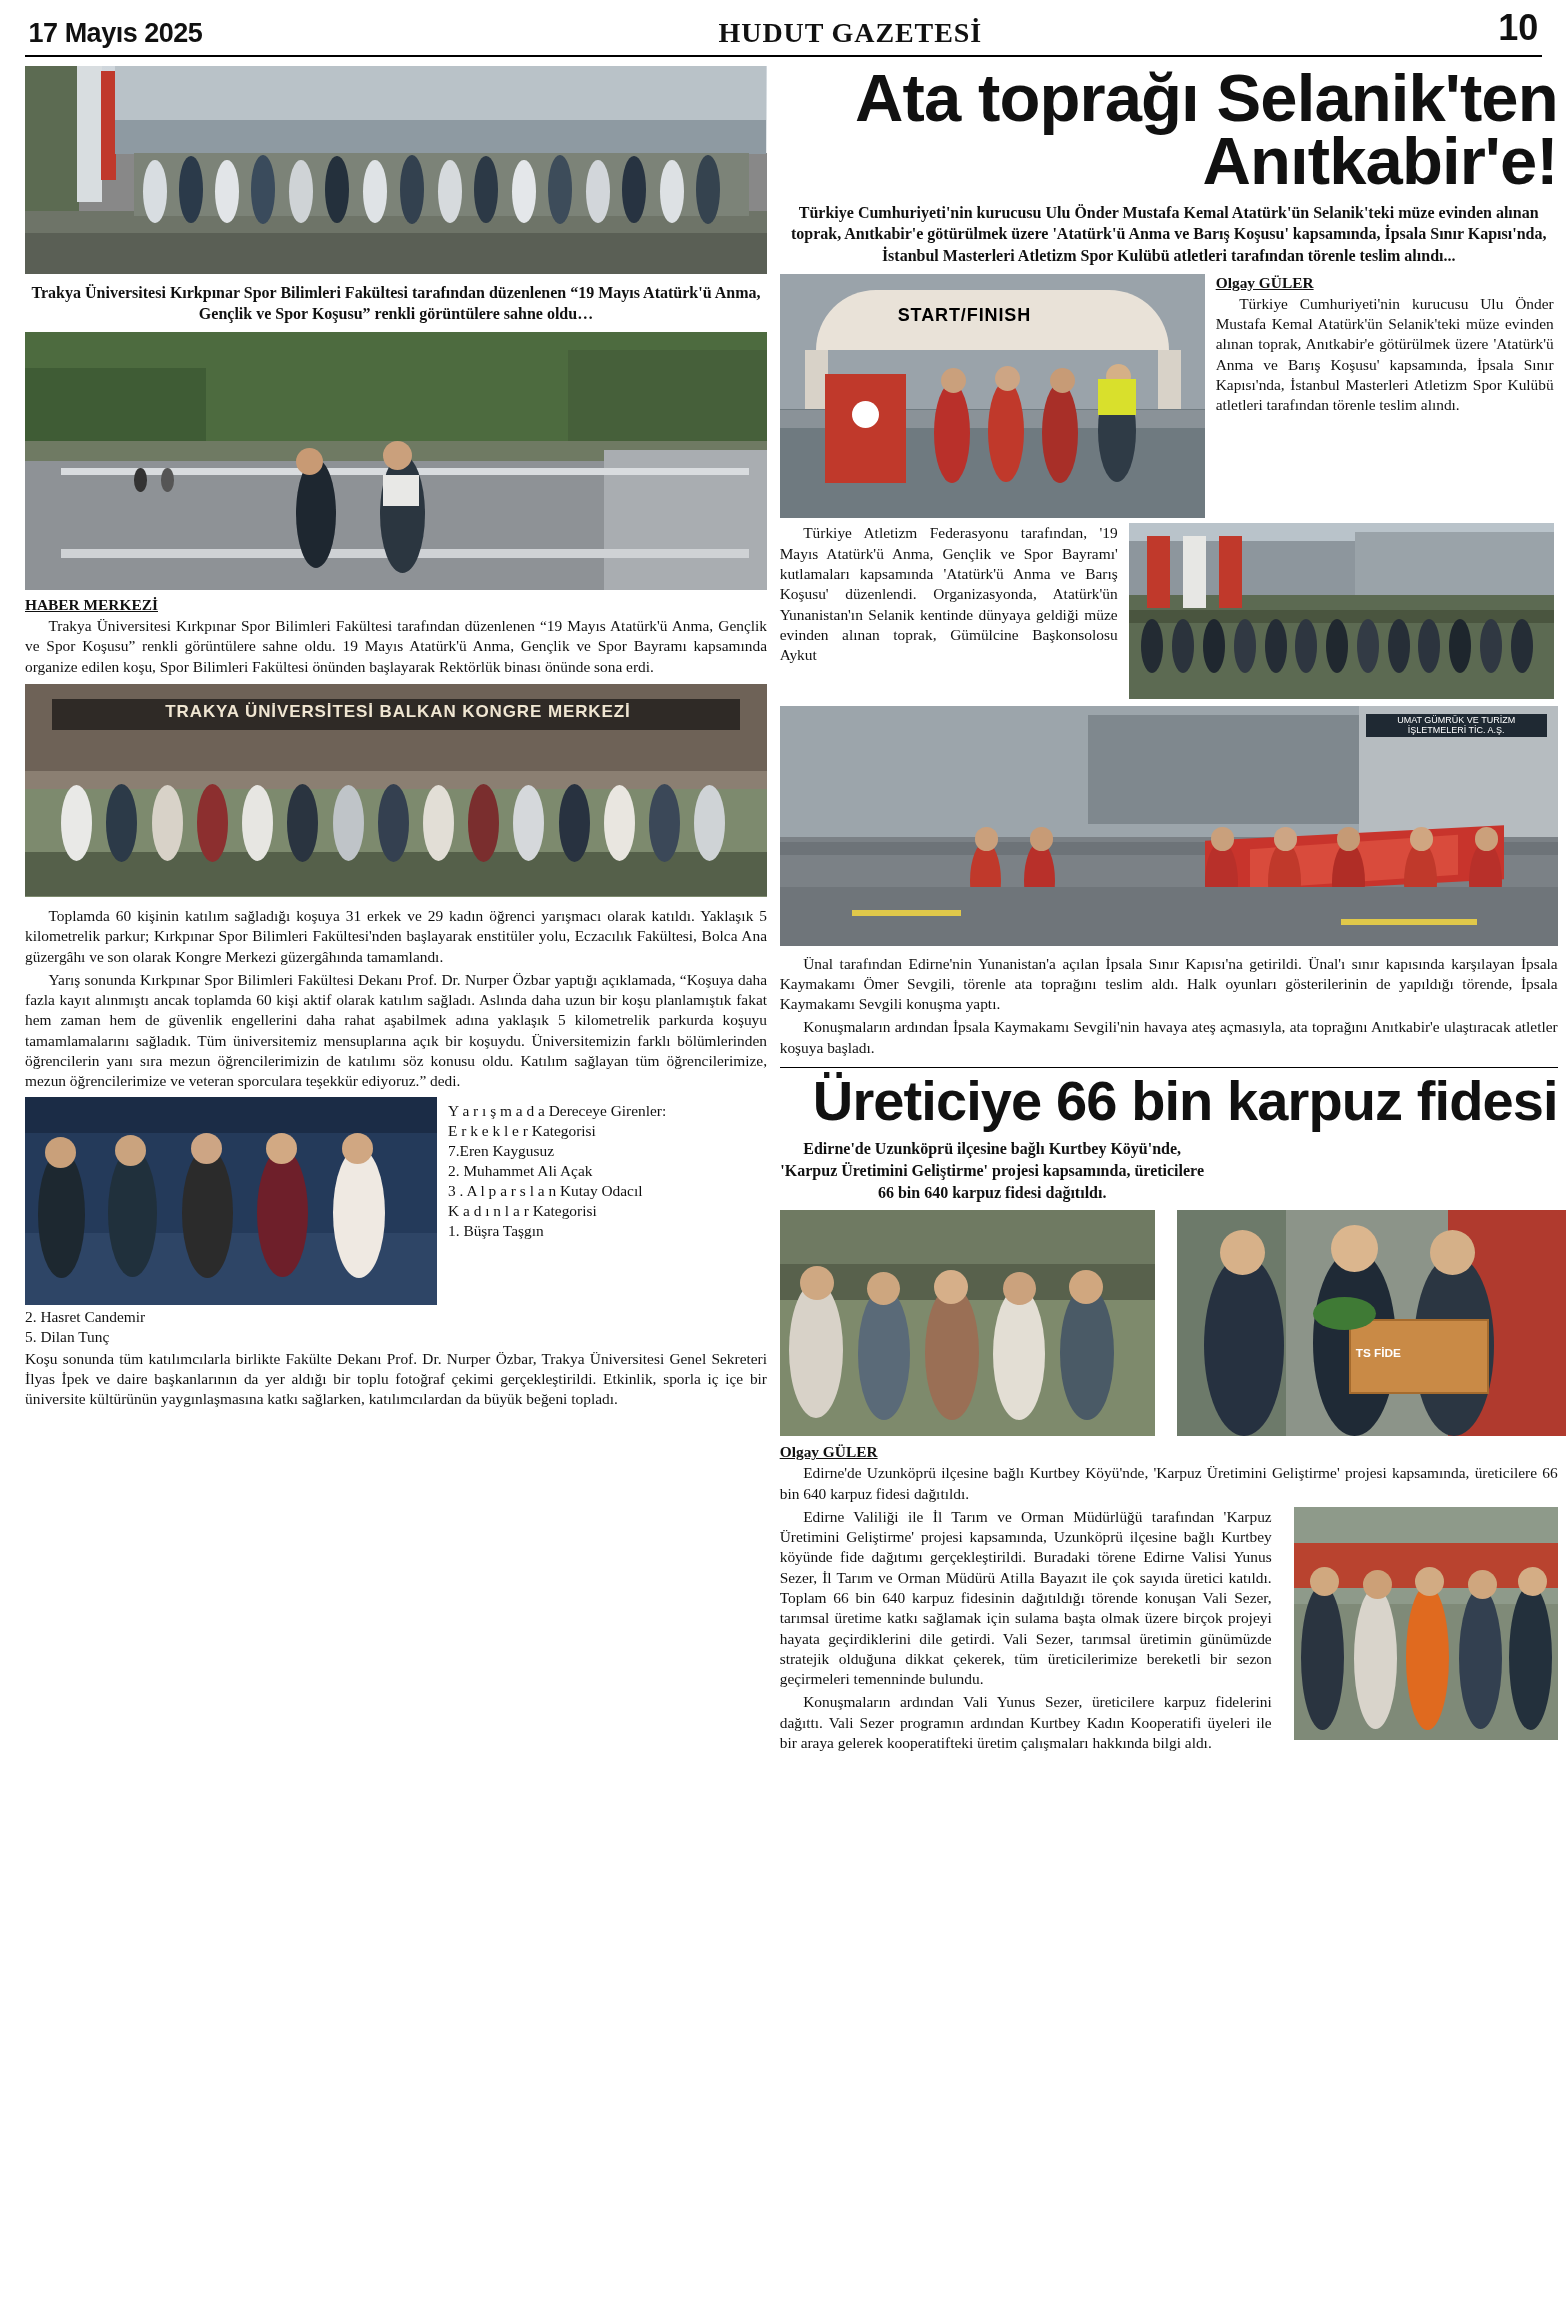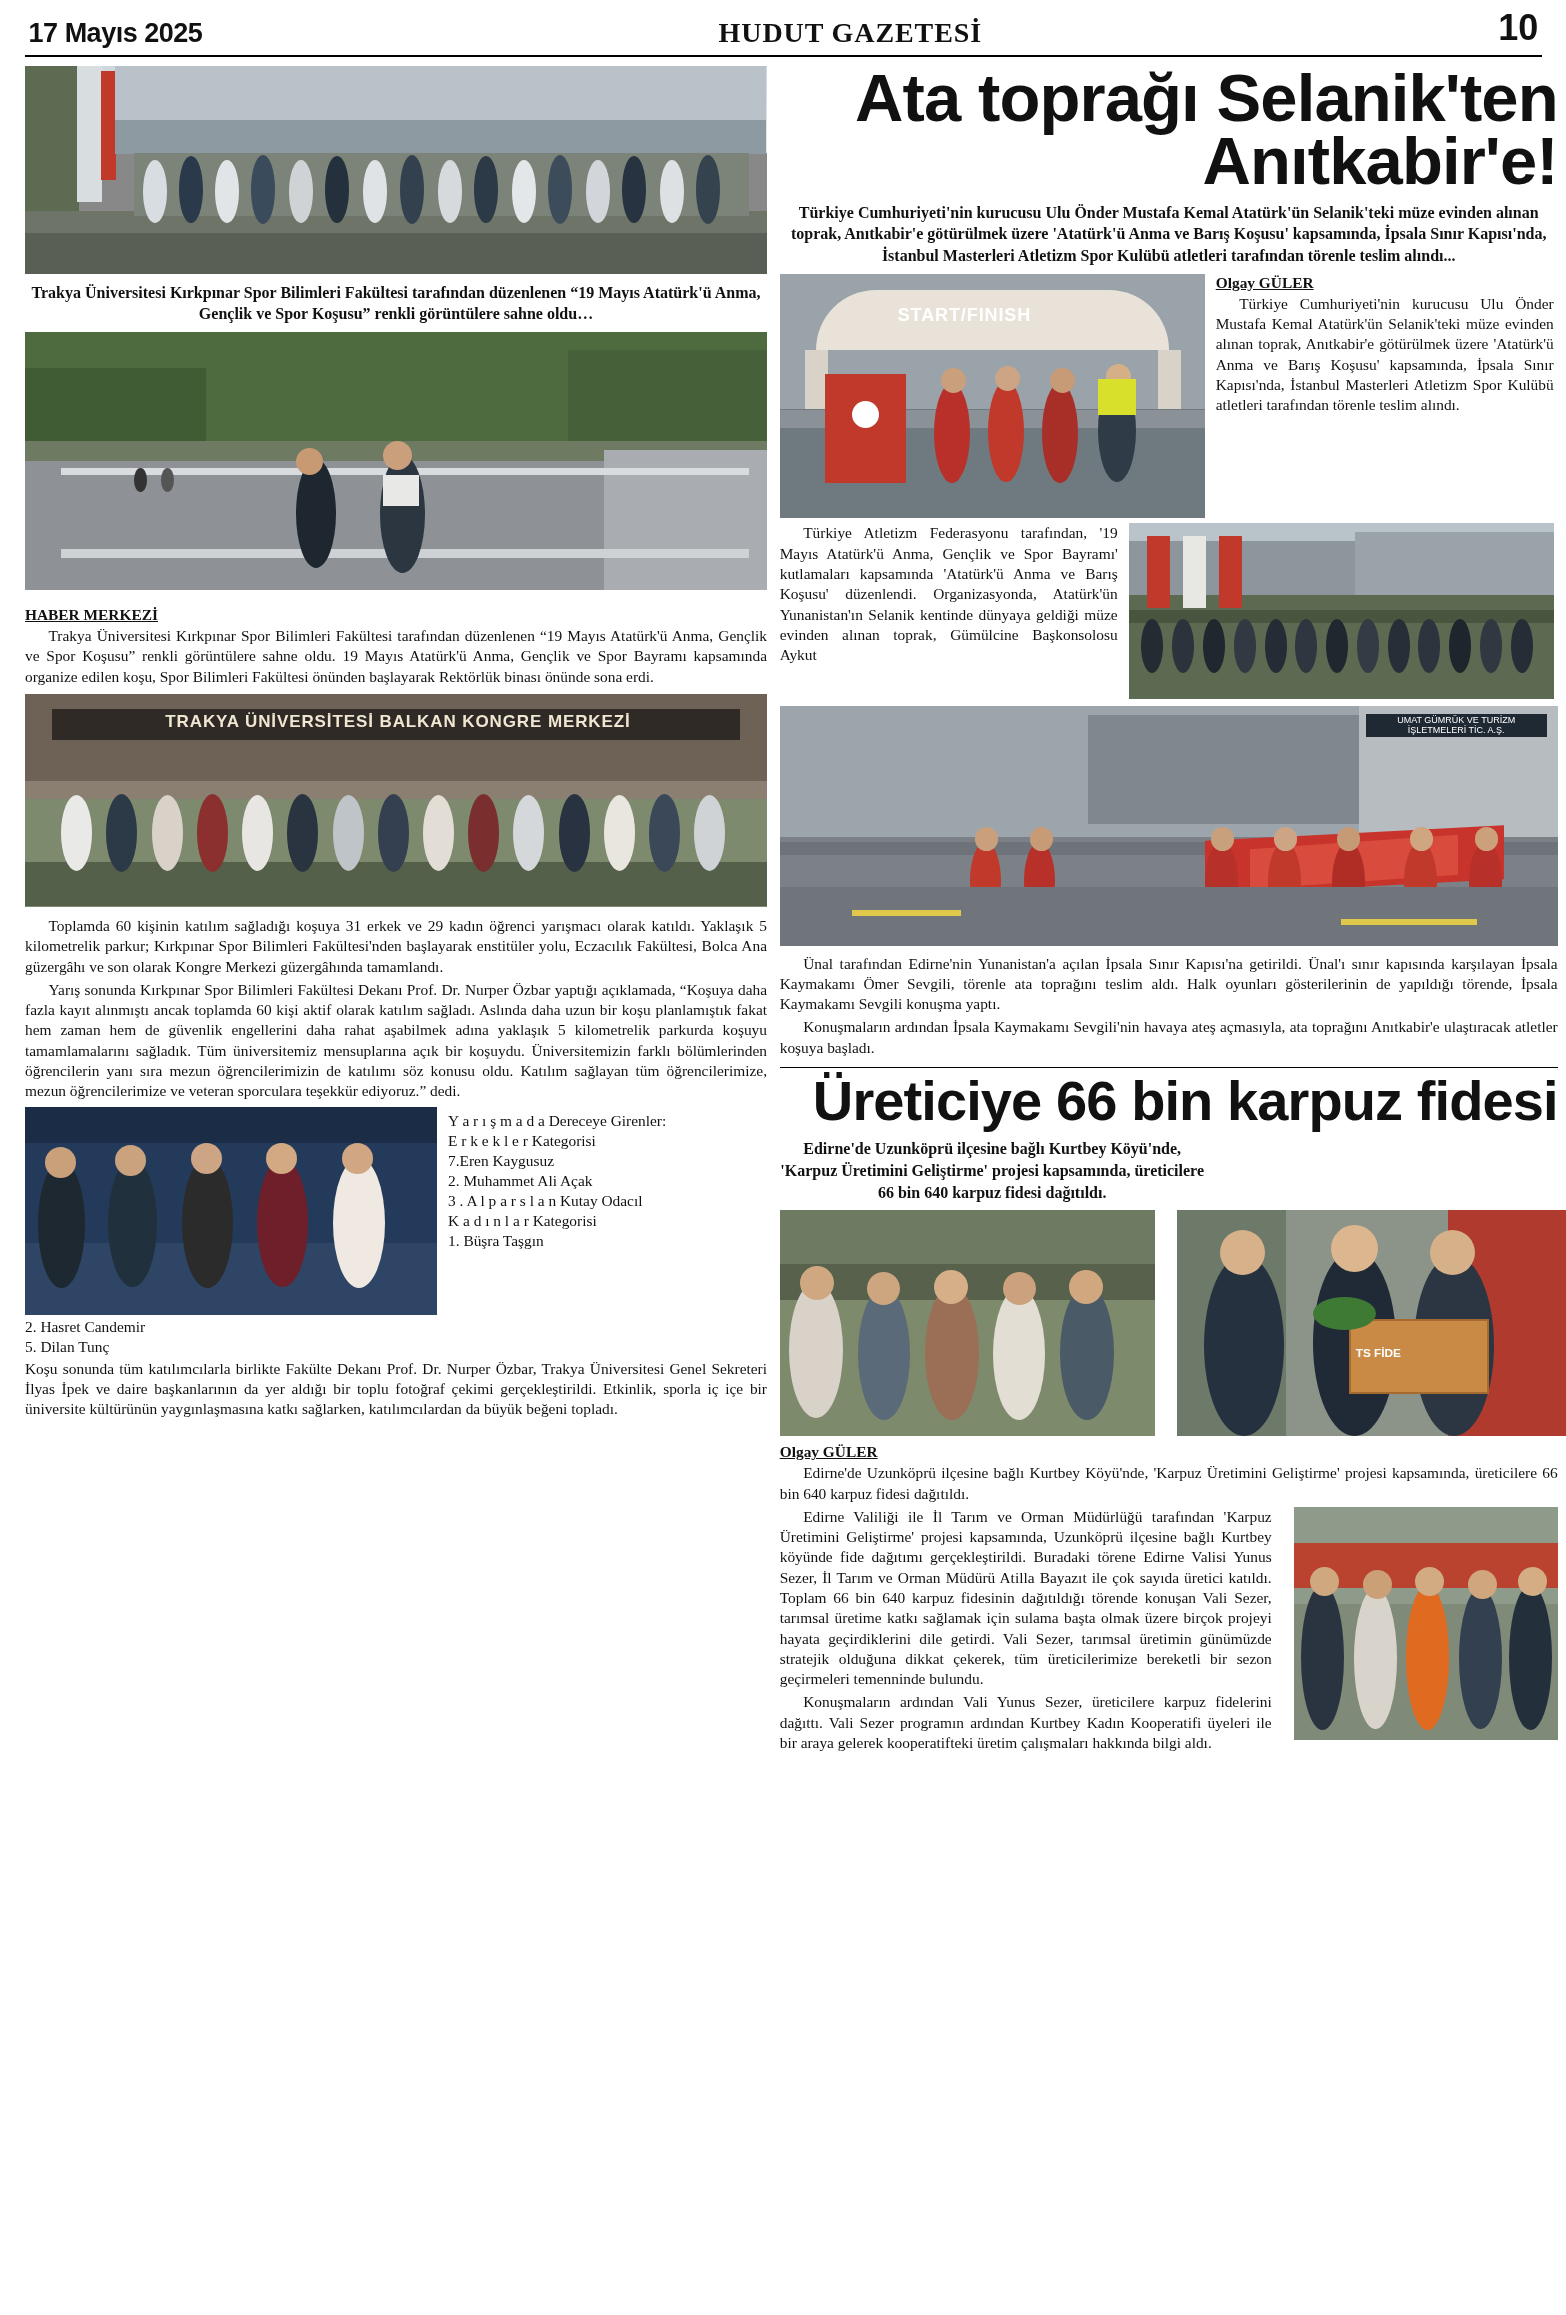--- a/index.html
+++ b/index.html
@@ -119,21 +119,21 @@
         <div class="rect" style="left:36px;top:217px;width:688px;height:9px;background:#cfd2d5;"></div>
         <div class="blob" style="left:271px;top:127px;width:40px;height:109px;background:#1e2730;"></div>
         <div class="blob" style="left:271px;top:116px;width:27px;height:27px;background:#c89a74;"></div>
         <div class="blob" style="left:355px;top:123px;width:45px;height:118px;background:#2b3640;"></div>
         <div class="blob" style="left:358px;top:109px;width:29px;height:29px;background:#caa07c;"></div>
         <div class="rect" style="left:358px;top:143px;width:36px;height:31px;background:#e8e8e6;"></div>
         <div class="blob" style="left:109px;top:136px;width:12.7px;height:23.5px;background:#333;"></div>
         <div class="blob" style="left:136px;top:136px;width:12.7px;height:23.5px;background:#555;"></div>
       </div>
 
-      <div style="margin-top:16px;">
+      <div style="margin-top:6px;">
         <div class="byline">HABER MERKEZİ</div>
         <p class="para">Trakya Üniversitesi Kırkpınar Spor Bilimleri Fakültesi tarafından düzenlenen “19 Mayıs Atatürk'ü Anma, Gençlik ve Spor Koşusu” renkli görüntülere sahne oldu. 19 Mayıs Atatürk'ü Anma, Gençlik ve Spor Bayramı kapsamında organize edilen koşu, Spor Bilimleri Fakültesi önünden başlayarak Rektörlük binası önünde sona erdi.</p>
       </div>
 
       <div class="photo" style="width:742px;height:213px;margin-top:7.2px;">
         <div class="rect" style="left:0;top:0;width:742px;height:87px;background:#6e6257;"></div>
         <div class="rect" style="left:27px;top:14.5px;width:688px;height:31px;background:#2f2a26;"></div>
         <div style="position:absolute;left:43px;top:18px;width:660px;text-align:center;color:#f0e6d2;font-family:'Liberation Sans',sans-serif;font-size:17px;font-weight:bold;letter-spacing:0.9px;">TRAKYA ÜNİVERSİTESİ BALKAN KONGRE MERKEZİ</div>
         <div class="rect" style="left:0;top:87px;width:742px;height:18px;background:#8b7f72;"></div>
         <div class="ground" style="height:108px;background:#7d8a6e;"></div>
@@ -201,21 +201,21 @@
       <h1 class="headline hl-big">Ata toprağı Selanik'ten Anıtkabir'e!</h1>
 
       <div class="standfirst" style="margin-top:9px;">Türkiye Cumhuriyeti'nin kurucusu Ulu Önder Mustafa Kemal Atatürk'ün Selanik'teki müze evinden alınan toprak, Anıtkabir'e götürülmek üzere 'Atatürk'ü Anma ve Barış Koşusu' kapsamında, İpsala Sınır Kapısı'nda, İstanbul Masterleri Atletizm Spor Kulübü atletleri tarafından törenle teslim alındı...</div>
 
       <div class="flow" style="margin-top:3.6px;">
 
         <div class="photo" style="width:425px;height:244px;flex:none;">
           <div class="sky" style="height:109px;background:#c3ccd3;"></div>
           <div class="rect" style="left:0;top:0;width:425px;height:136px;background:#9aa3aa;"></div>
           <div class="rect" style="left:36px;top:16.3px;width:353px;height:60px;background:#e9e2d8;border-radius:172px 172px 0 0;"></div>
-          <div style="position:absolute;left:118px;top:31px;color:#ffffff;font-family:'Liberation Sans',sans-serif;font-weight:bold;font-size:18px;letter-spacing:0.9px;">START/FINISH</div>
+          <div style="position:absolute;left:118px;top:31px;color:#000000;font-family:'Liberation Sans',sans-serif;font-weight:bold;font-size:18px;letter-spacing:0.9px;">START/FINISH</div>
           <div class="rect" style="left:25px;top:76px;width:23.5px;height:136px;background:#d8d2c8;"></div>
           <div class="rect" style="left:378px;top:76px;width:23.5px;height:136px;background:#d8d2c8;"></div>
           <div class="ground" style="height:109px;background:#6f7a80;"></div>
           <div class="rect" style="left:0;top:136px;width:425px;height:18px;background:#8a9298;"></div>
           <div class="rect" style="left:45px;top:100px;width:81px;height:109px;background:#c0392b;"></div>
           <div class="blob" style="left:72px;top:127px;width:27px;height:27px;background:#fff;"></div>
           <div class="blob" style="left:154px;top:109px;width:36px;height:100px;background:#b9302a;"></div>
           <div class="blob" style="left:161px;top:94px;width:25px;height:25px;background:#caa07c;"></div>
           <div class="blob" style="left:208px;top:107px;width:36px;height:101px;background:#c0392b;"></div>
           <div class="blob" style="left:215px;top:92px;width:25px;height:25px;background:#cda584;"></div>

